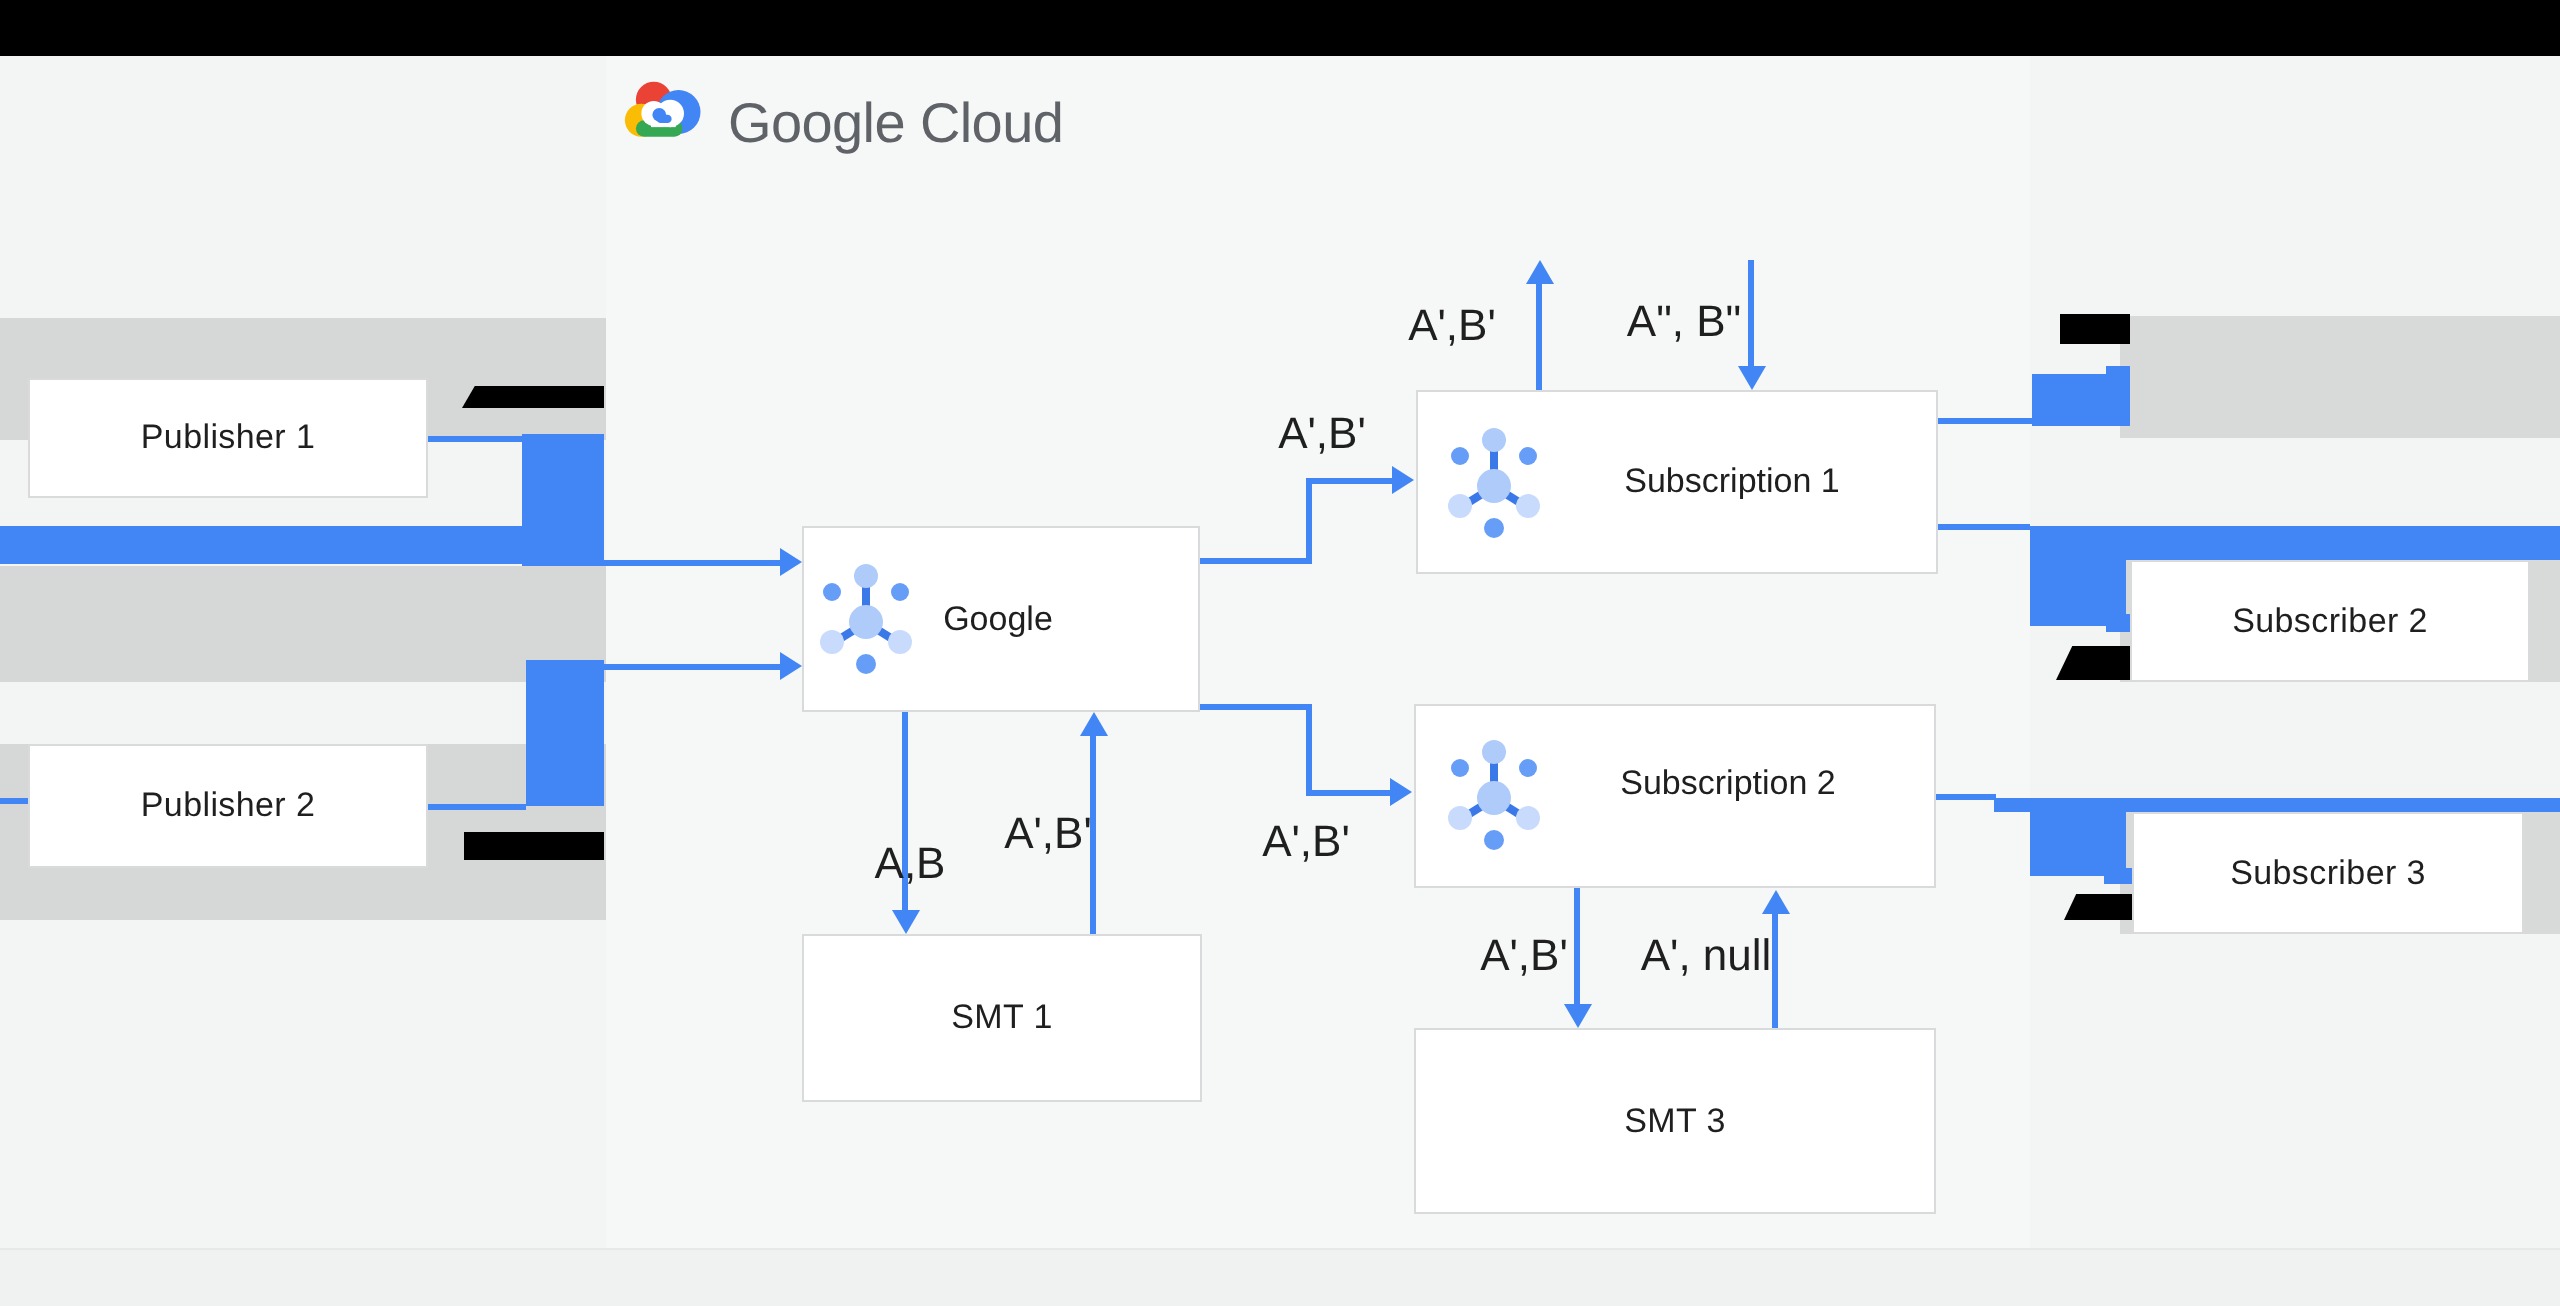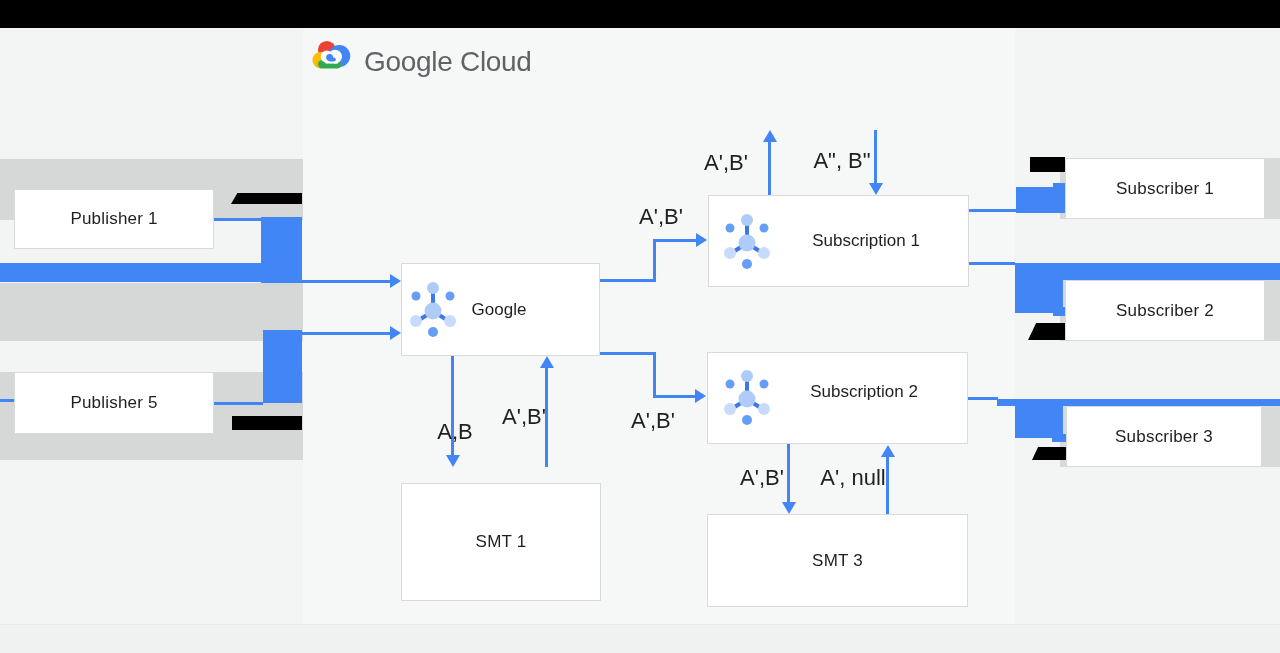--- a/index.html
+++ b/index.html
@@ -116,41 +116,41 @@
   <div class="abs ah-up" style="left:881px;top:445px;"></div>
 
   <div class="abs hline" style="left:969px;top:209px;width:47px;"></div>
   <div class="abs hline" style="left:969px;top:262px;width:46px;"></div>
   <div class="abs hline" style="left:968px;top:397px;width:30px;"></div>
 
   <div class="abs box" style="left:14px;top:189px;width:200px;height:60px;">
     <span>Publisher 1</span>
   </div>
   <div class="abs box" style="left:14px;top:372px;width:200px;height:62px;">
-    <span>Publisher 5</span>
+    <span>Publisher 2</span>
   </div>
 
   <div class="abs box" style="left:401px;top:263px;width:199px;height:93px;"></div>
   <div class="abs" style="left:408px;top:279px;width:50px;height:60px;">
     <svg width="50" height="60" viewBox="0 0 50 60">
       <rect x="23" y="13" width="4" height="12" fill="#3b78e8"></rect>
       <line x1="19" y1="36" x2="11" y2="41" stroke="#3b78e8" stroke-width="4"></line>
       <line x1="31" y1="36" x2="39" y2="41" stroke="#3b78e8" stroke-width="4"></line>
       <circle cx="25" cy="9" r="6" fill="#aecbfa"></circle>
       <circle cx="8" cy="17" r="4.5" fill="#669df6"></circle>
       <circle cx="42" cy="17" r="4.5" fill="#669df6"></circle>
       <circle cx="25" cy="32" r="8.5" fill="#aecbfa"></circle>
       <circle cx="8" cy="42" r="6" fill="#c8dbfc"></circle>
       <circle cx="42" cy="42" r="6" fill="#c8dbfc"></circle>
       <circle cx="25" cy="53" r="5" fill="#669df6"></circle>
     </svg>
   </div>
   <div class="nlabel-abs" style="left:499px;top:310px;font-size:17px;">Google</div>
 
-  <div class="abs box" style="left:401px;top:483px;width:200px;height:118px;">
+  <div class="abs box" style="left:401px;top:467px;width:200px;height:84px;">
     <span>SMT 1</span>
   </div>
   <div class="abs box" style="left:707px;top:514px;width:261px;height:93px;">
     <span>SMT 3</span>
   </div>
 
   <div class="abs box" style="left:708px;top:195px;width:261px;height:92px;"></div>
   <div class="abs" style="left:722px;top:211px;width:50px;height:60px;">
     <svg width="50" height="60" viewBox="0 0 50 60">
       <rect x="23" y="13" width="4" height="12" fill="#3b78e8"></rect>
@@ -177,23 +177,20 @@
       <circle cx="8" cy="17" r="4.5" fill="#669df6"></circle>
       <circle cx="42" cy="17" r="4.5" fill="#669df6"></circle>
       <circle cx="25" cy="32" r="8.5" fill="#aecbfa"></circle>
       <circle cx="8" cy="42" r="6" fill="#c8dbfc"></circle>
       <circle cx="42" cy="42" r="6" fill="#c8dbfc"></circle>
       <circle cx="25" cy="53" r="5" fill="#669df6"></circle>
     </svg>
   </div>
   <div class="nlabel-abs" style="left:864px;top:392px;font-size:17px;">Subscription 2</div>
 
-  <div class="abs box" style="left:1065px;top:158px;width:200px;height:61px;">
-    <span>Subscriber 1</span>
-  </div>
   <div class="abs box" style="left:1065px;top:280px;width:200px;height:61px;">
     <span>Subscriber 2</span>
   </div>
   <div class="abs box" style="left:1066px;top:406px;width:196px;height:61px;">
     <span>Subscriber 3</span>
   </div>
 
   <div class="abs elabel" style="left:661px;top:217px;">A',B'</div>
   <div class="abs elabel" style="left:653px;top:421px;">A',B'</div>
   <div class="abs elabel" style="left:422px;top:432px;margin-left:33px;">A,B</div>

